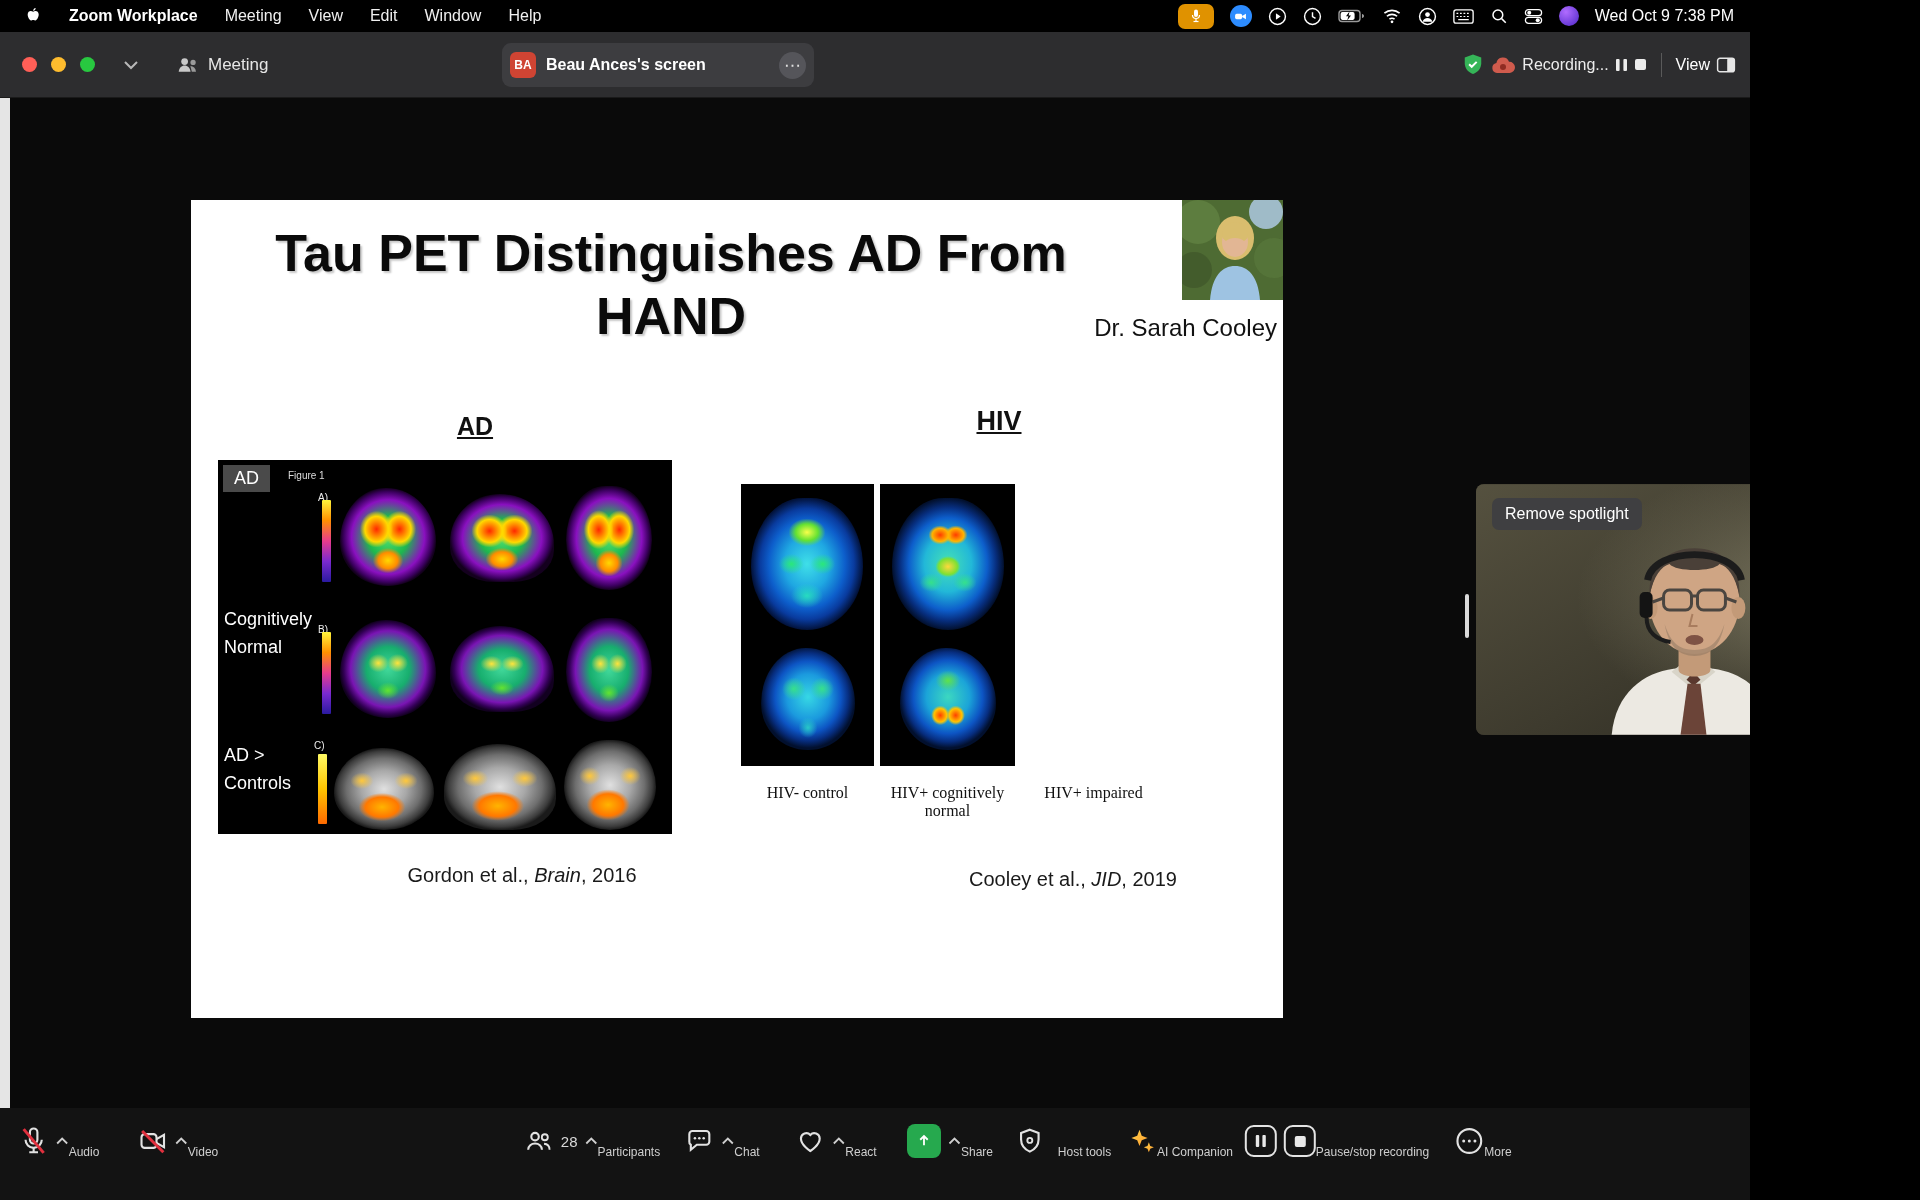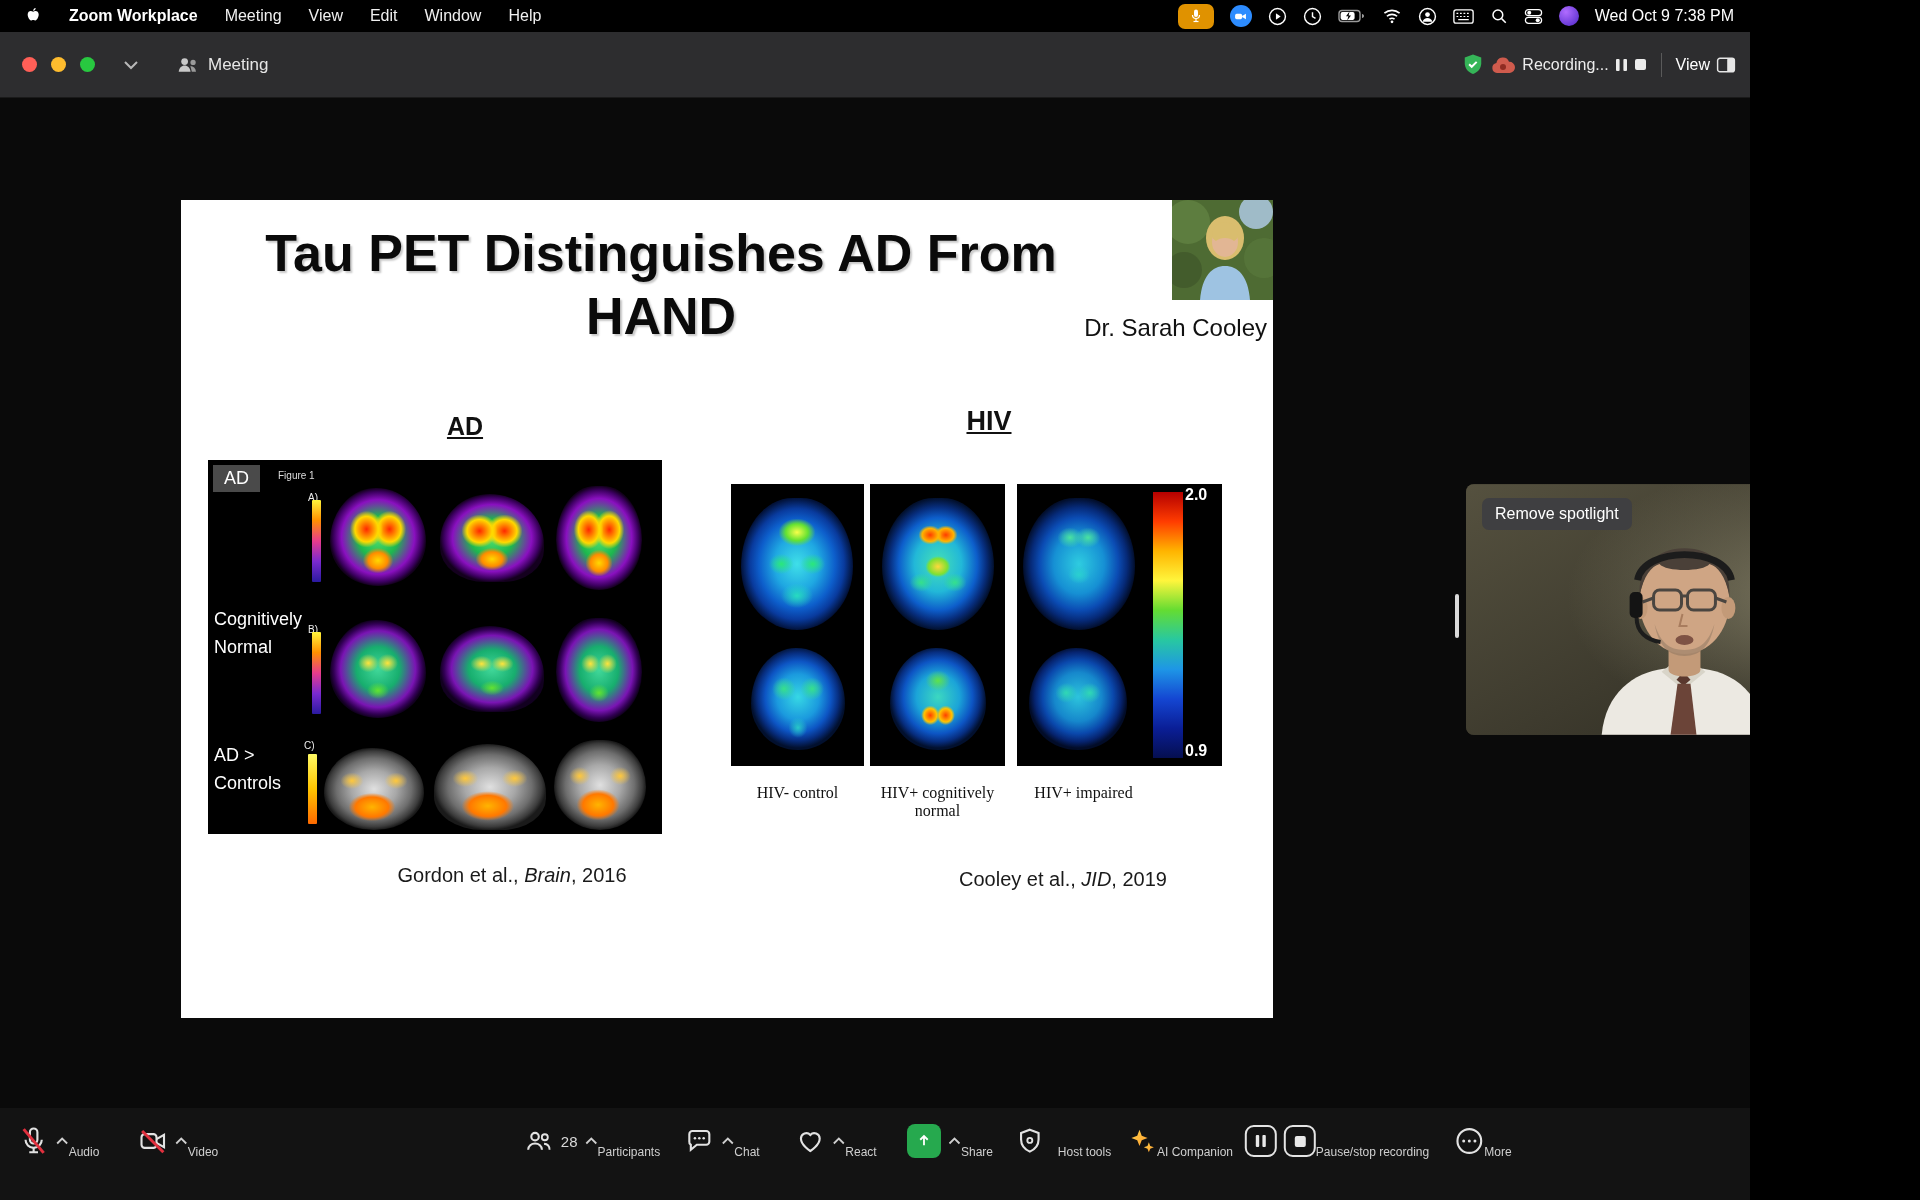--- a/index.html
+++ b/index.html
@@ -33,21 +33,21 @@
               display:flex; align-items:center; justify-content:center; }
   .share-pill-label { margin-left:10px; font-size:16px; font-weight:600; color:#fff; flex:1; white-space:nowrap; overflow:hidden; }
   .pill-ellipsis { width:27px; height:27px; border-radius:50%; background:#55555a; color:#e0e0e0; font-size:17px;
                    display:flex; align-items:center; justify-content:center; }
   .title-right { position:absolute; right:14px; top:0; height:100%; display:flex; align-items:center; gap:6px; }
   .rec-label { font-size:16px; color:#ececec; }
   .tb-divider { width:1px; height:24px; background:#5a5a5a; margin:0 8px; }
   .view-label { font-size:16px; color:#fff; }
 
   
-  .stage { position:absolute; top:98px; left:0; right:0; height:1010px; background:#0a0a0a; }
+  .stage { position:absolute; top:98px; left:10px; right:0; height:1010px; background:#0a0a0a; }
 
   
   .slide { position:absolute; left:181px; top:102px; width:1092px; height:818px; background:#fff; color:#111; overflow:hidden; }
   .slide-title { position:absolute; left:20px; top:22px; width:920px; text-align:center; font-size:52px; font-weight:700;
                  line-height:1.22; color:#0a0a0a; text-shadow:2px 2px 2px rgba(0,0,0,0.22); }
   .presenter-photo { position:absolute; right:0; top:0; width:101px; height:100px; }
   .presenter-caption { position:absolute; right:6px; top:114px; font-size:24px; color:#111; }
   .sec-heading { position:absolute; font-weight:600; text-decoration:underline; color:#111; }
   .ad-heading { left:252px; top:212px; width:64px; text-align:center; font-size:25px; }
   .hiv-heading { left:762px; top:206px; width:92px; text-align:center; font-size:27px; }
@@ -235,20 +235,27 @@
     <div class="meeting-tab">
       <svg class="ic" width="22" height="18" viewBox="0 0 26 20">
         <circle cx="9" cy="6" r="4" fill="#c8c8c8"></circle>
         <path d="M2 18c.6-5 3.6-7.5 7-7.5s6.4 2.5 7 7.5z" fill="#c8c8c8"></path>
         <circle cx="19" cy="7" r="3.1" fill="#9a9a9a"></circle>
         <path d="M15.8 11.2c3.4.2 6.2 2.4 6.7 6.8h-5" fill="#9a9a9a"></path>
       </svg>
       <span>Meeting</span>
     </div>
 
+    <div class="share-pill">
+      <span class="ba-badge">BA</span>
+      <span class="share-pill-label">Beau Ances's screen</span>
+      <span class="pill-ellipsis">
+        <span>⋯</span>
+      </span>
+    </div>
 
     <div class="title-right">
       <svg class="ic" width="22" height="24" viewBox="0 0 24 26">
         <path d="M12 1.5l9 3.4v6.1c0 5.6-3.8 9.9-9 11.8-5.2-1.9-9-6.2-9-11.8V4.9z" fill="#35b558"></path>
         <path d="M7.8 12.2l2.8 2.8 5.4-5.4" fill="none" stroke="#fff" stroke-width="2.2"></path>
       </svg>
       <svg class="ic" width="26" height="19" viewBox="0 0 26 19">
         <path d="M7 18a5 5 0 0 1-.6-9.9A6.5 6.5 0 0 1 19 6.8 4.8 4.8 0 0 1 19.8 18z" fill="#cf5b4d"></path>
         <circle cx="13" cy="12" r="3" fill="#8f2c22"></circle>
       </svg>
@@ -326,27 +333,20 @@
         <div class="pet axl adC" style="left:346px; top:280px; width:92px;  height:90px;"></div>
       </div>
 
       <div class="hiv-panel hp1">
         <div class="pet axl hivax v1" style="left:10px; top:14px;  width:112px; height:132px;"></div>
         <div class="pet cor hivcor v1" style="left:20px; top:164px; width:94px;  height:102px;"></div>
       </div>
       <div class="hiv-panel hp2">
         <div class="pet axl hivax v2" style="left:12px; top:14px;  width:112px; height:132px;"></div>
         <div class="pet cor hivcor v2" style="left:20px; top:164px; width:96px;  height:102px;"></div>
-      </div>
-      <div class="hiv-panel hp3">
-        <div class="pet axl hivax v3" style="left:6px;  top:14px;  width:112px; height:132px;"></div>
-        <div class="pet cor hivcor v3" style="left:12px; top:164px; width:98px;  height:102px;"></div>
-        <span class="hivbar"></span>
-        <span class="hbar-lab" style="top:2px;">2.0</span>
-        <span class="hbar-lab" style="top:258px;">0.9</span>
       </div>
 
       <div class="hiv-caption" style="left:550px; width:133px;">
         <div>HIV- control</div>
         <div></div>
       </div>
       <div class="hiv-caption" style="left:689px; width:135px;">
         <div>HIV+ cognitively</div>
         <div>normal</div>
       </div>

